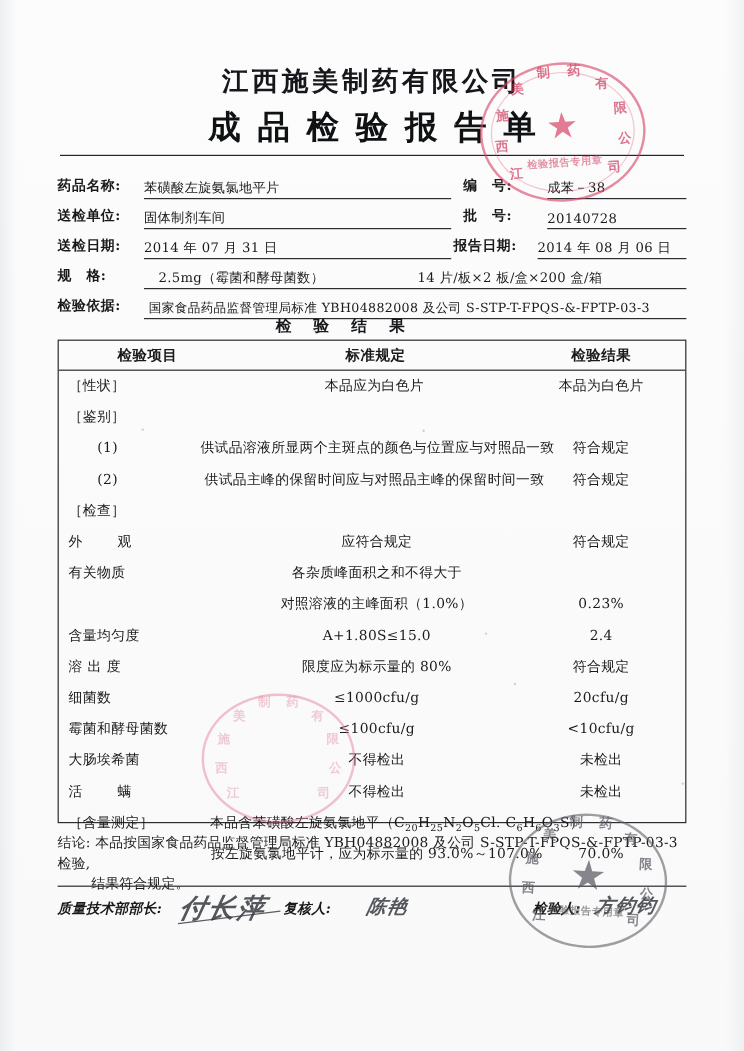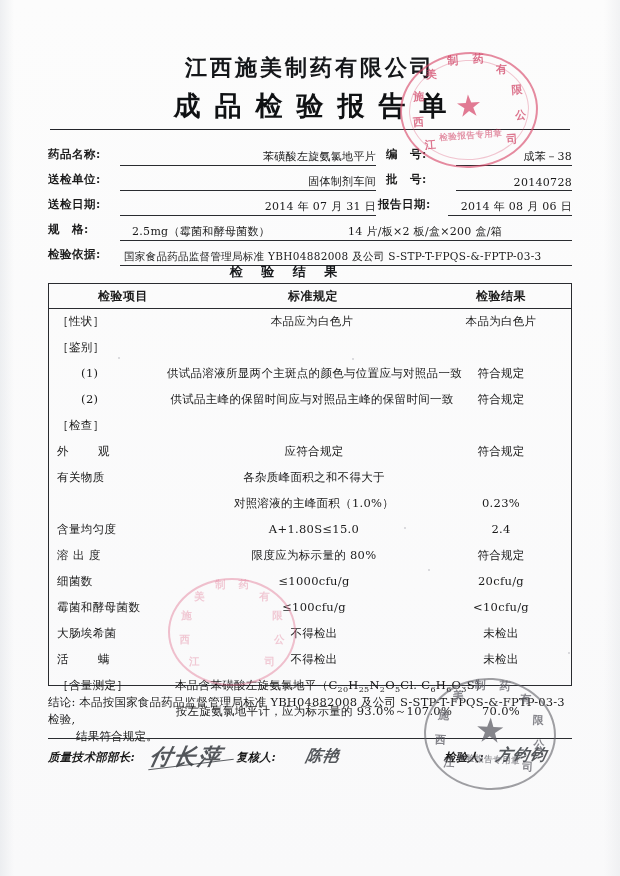--- a/index.html
+++ b/index.html
@@ -85,21 +85,21 @@
   }
   .fline {
     position: absolute;
     bottom: 2px;
     border-bottom: 1.1px solid #2a2c30;
     height: 19px;
   }
   .fval {
     position: absolute;
     bottom: 4px;
-    text-align: right;
+    text-align: left;
     font-size: 11px;
     white-space: nowrap;
     letter-spacing: .3px;
   }
   .fval.left { text-align: left; }
 
   
   .results-heading {
     position: absolute;
     left: 0; top: 263px;

